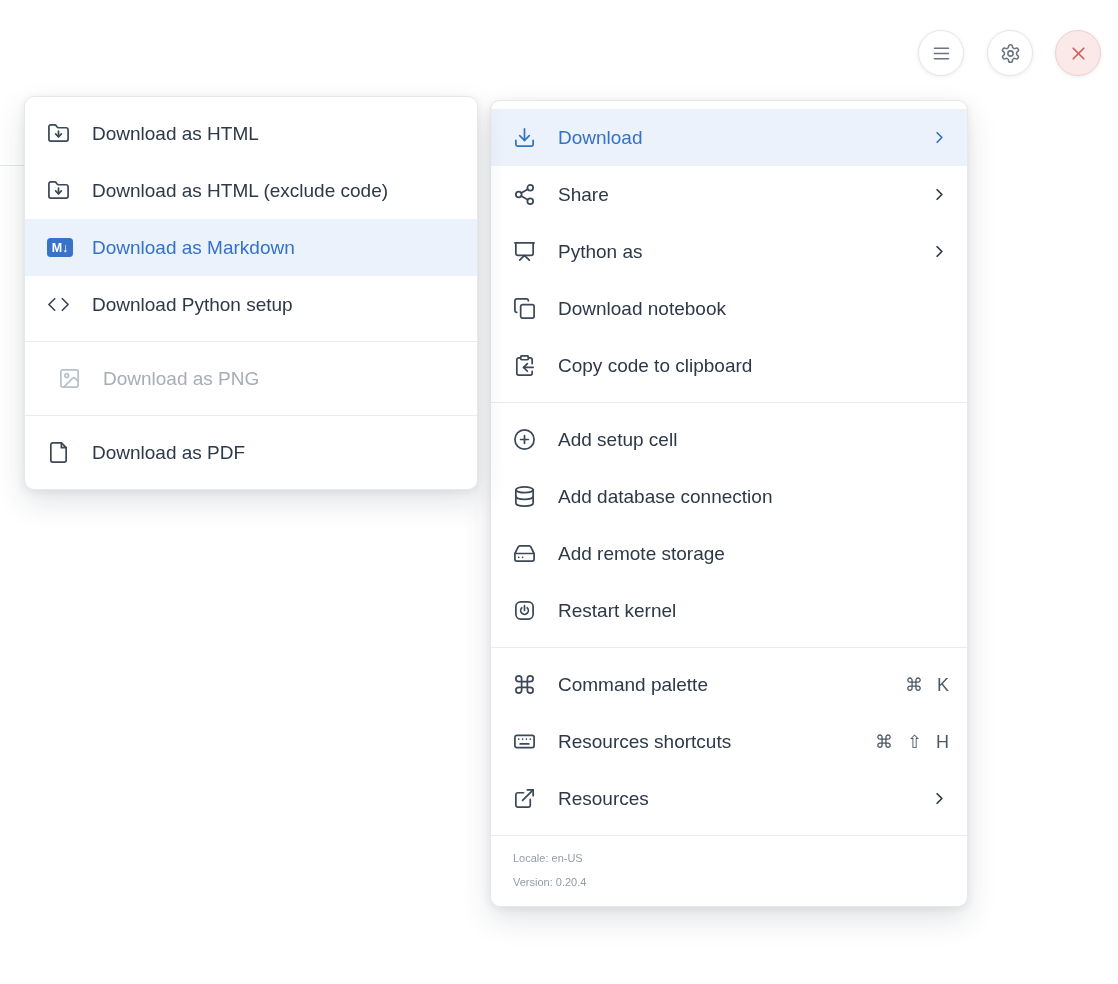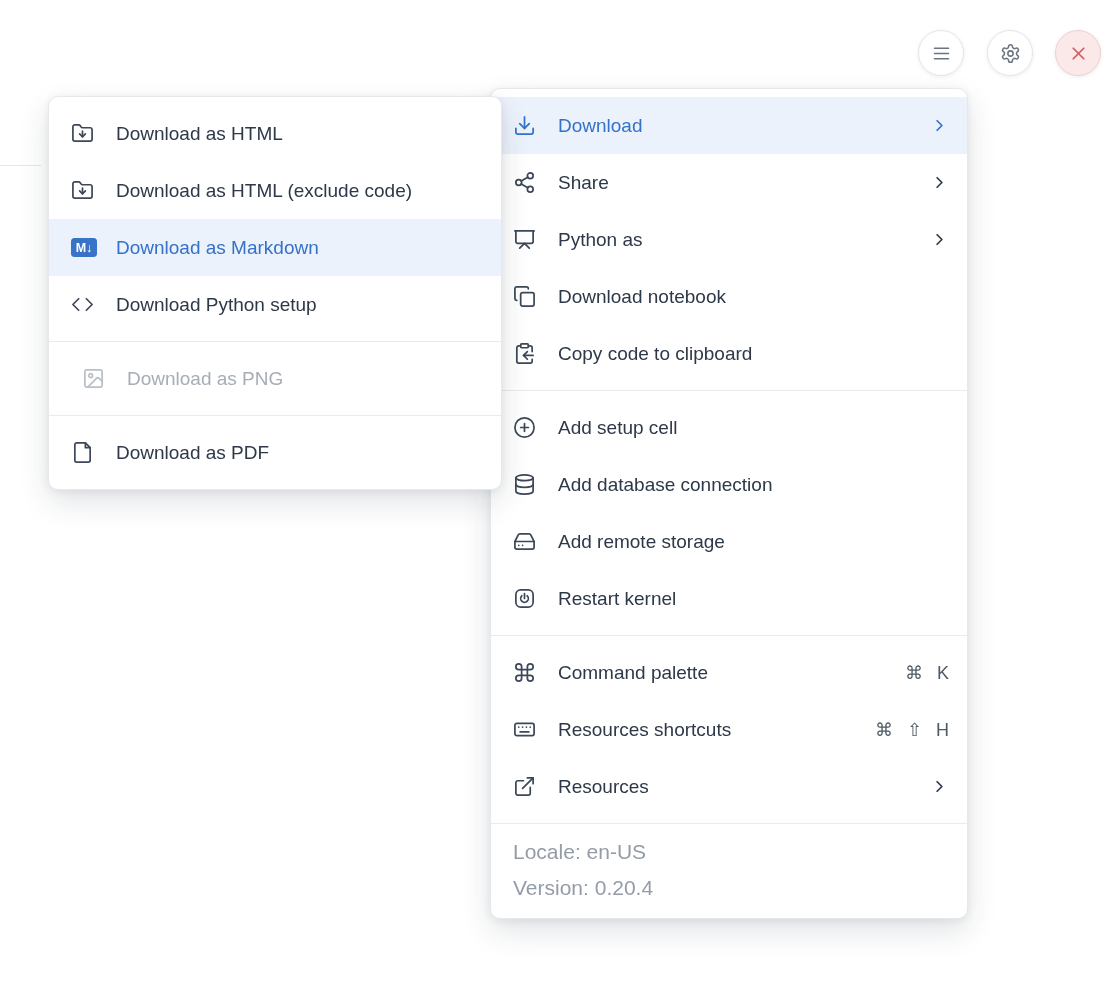--- a/index.html
+++ b/index.html
@@ -14,22 +14,22 @@
     background:#fff; border:1px solid #e3e6ea; box-shadow:0 1px 4px rgba(20,30,50,.08);
     display:flex; align-items:center; justify-content:center; color:#6b7480; cursor:pointer; }
   .circle-btn svg { width:21px; height:21px; }
   #btn-menu { left:918px; }
   #btn-settings { left:987px; }
   #btn-close { left:1055px; background:#fbe8e8; border-color:#f0cfcf; color:#cf5f5f; }
 
   
   .menu-panel { position:absolute; background:#fff; border:1px solid #e6e8ec; border-radius:10px;
     box-shadow:0 12px 30px rgba(25,35,55,.13), 0 2px 8px rgba(25,35,55,.07); overflow:hidden; }
-  #main-menu { left:490px; top:88px; width:478px; z-index:2; }
-  #download-submenu { left:48px; top:96px; width:454px; z-index:3; }
+  #main-menu { left:490px; top:100px; width:478px; z-index:2; }
+  #download-submenu { left:24px; top:96px; width:454px; z-index:3; }
 
   .menu-group { padding:8px 0; }
   .menu-sep { height:1px; background:#e9ebee; }
 
   .menu-item { display:flex; align-items:center; height:57px; padding:0 18px 0 22px; gap:19px;
     font-size:19px; color:#2d3848; cursor:pointer; white-space:nowrap; }
   .mi-icon { display:flex; flex:none; width:26px; justify-content:flex-start; color:#3c4858; }
   .mi-icon svg { width:23px; height:23px; }
   .mi-label { flex:1; overflow:hidden; text-overflow:ellipsis; }
   .mi-chevron { display:flex; flex:none; color:#2f3a49; }
@@ -38,21 +38,21 @@
 
   .menu-item.highlighted { background:#ecf2fb; color:#3471c8; }
   .menu-item.highlighted .mi-icon, .menu-item.highlighted .mi-chevron { color:#3471c8; }
   .menu-item.disabled { color:#a6adb6; cursor:default;padding-left:33px; }
   .menu-item.disabled .mi-icon { color:#b9c0c8; }
 
   .md-badge { display:flex; align-items:center; justify-content:center; width:26px; height:19px;
     background:#3973c8; border-radius:3.5px; color:#fff; font-weight:bold; font-size:12.5px;
     letter-spacing:0; }
 
-  .menu-footer { padding:10px 0 12px; font-size:21px; color:#939ca7; }
+  .menu-footer { padding:10px 0 12px; font-size:11px; color:#939ca7; }
   .menu-footer .footer-line { padding:6px 22px; }
 </style>
 </head>
 <body>
 
 <div class="edge-line"></div>
 
 <div class="circle-btn" id="btn-menu">
   <span style="display:flex;">
     <svg viewBox="0 0 24 24" fill="none" stroke="currentColor" stroke-width="1.8" stroke-linecap="round">

